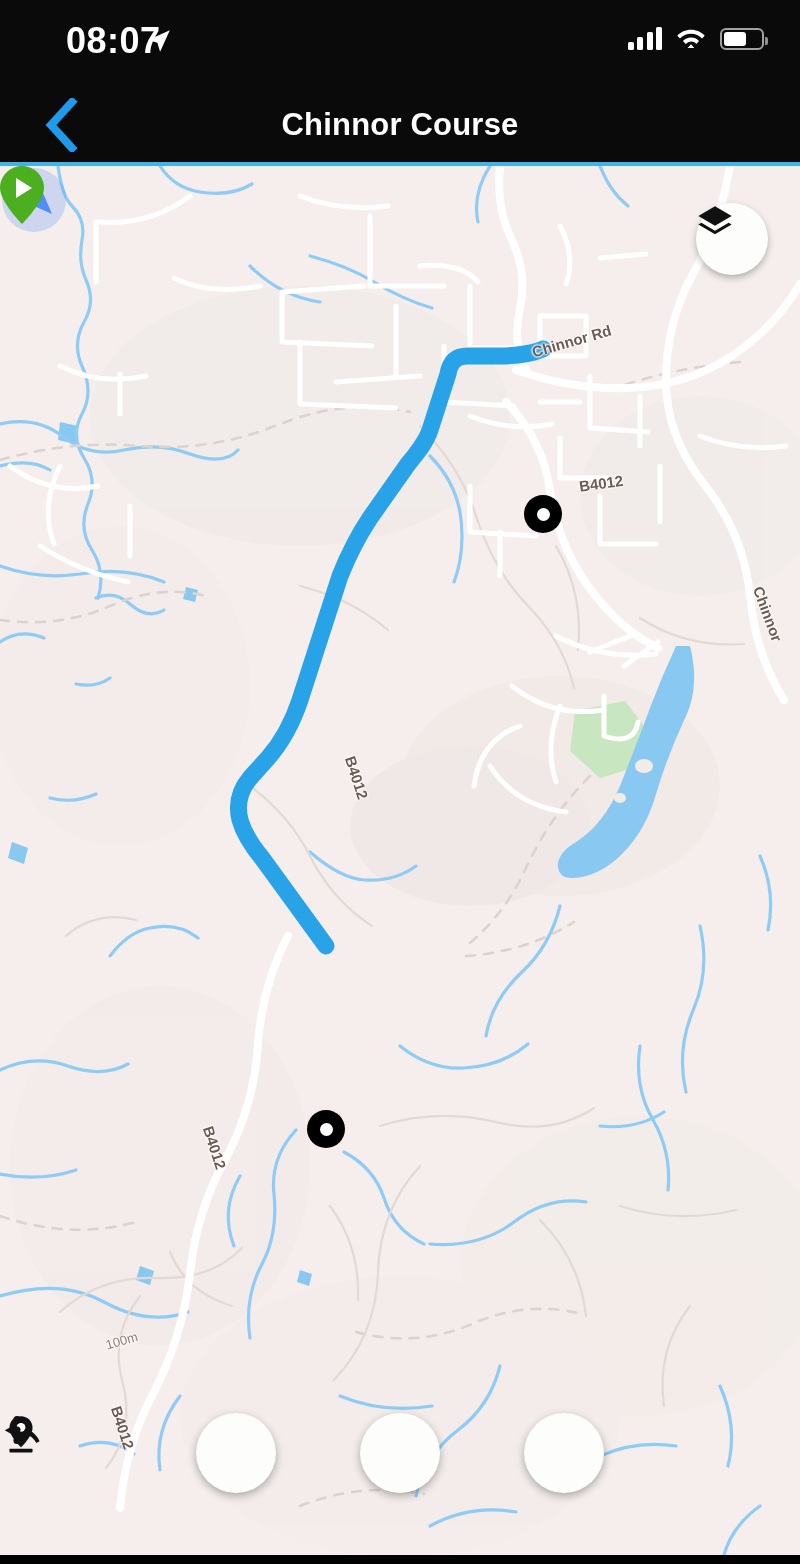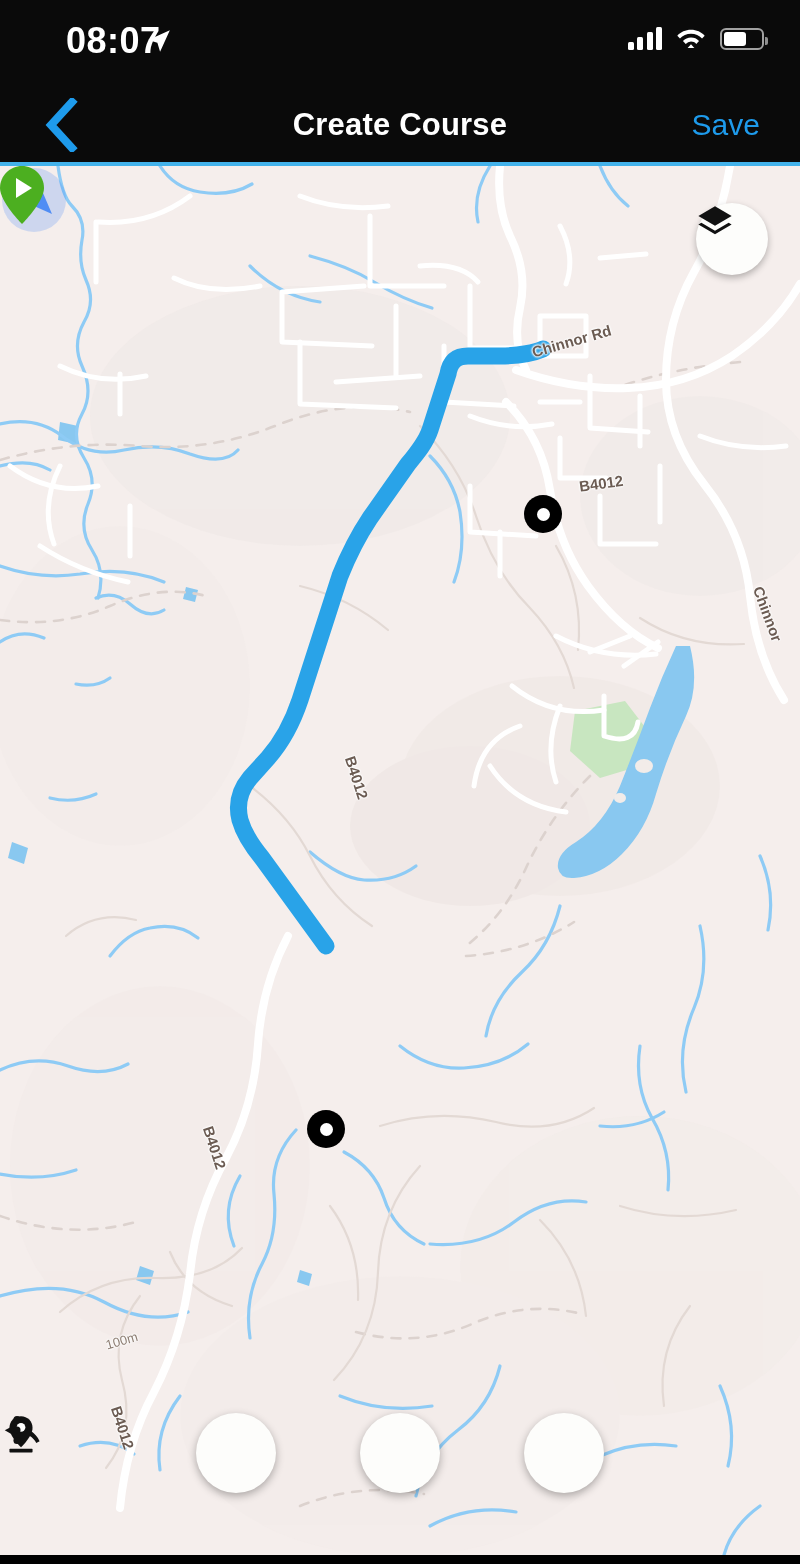--- a/index.html
+++ b/index.html
@@ -134,22 +134,21 @@
       </div>
     </div>
   </div>
 
   <div class="navbar">
     <div class="nav-back">
       <svg width="34" height="54" viewBox="0 0 34 54">
         <polyline points="28,4 7,27 28,50" fill="none" stroke="#1e9bec" stroke-width="8" stroke-linecap="square" stroke-linejoin="miter"></polyline>
       </svg>
     </div>
-    <div class="nav-title">Create Course</div>
-    <div class="nav-save">Save</div>
+    <div class="nav-title">Chinnor Course</div>
   </div>
   <div class="nav-sep"></div>
 
   <div class="map">
 
     <svg width="800" height="1389" viewBox="0 0 800 1389">
 
       <g opacity="0.5">
         <ellipse cx="560" cy="620" rx="160" ry="110" fill="#efe7e4"></ellipse>
         <ellipse cx="470" cy="660" rx="120" ry="80" fill="#ece4e1"></ellipse>

